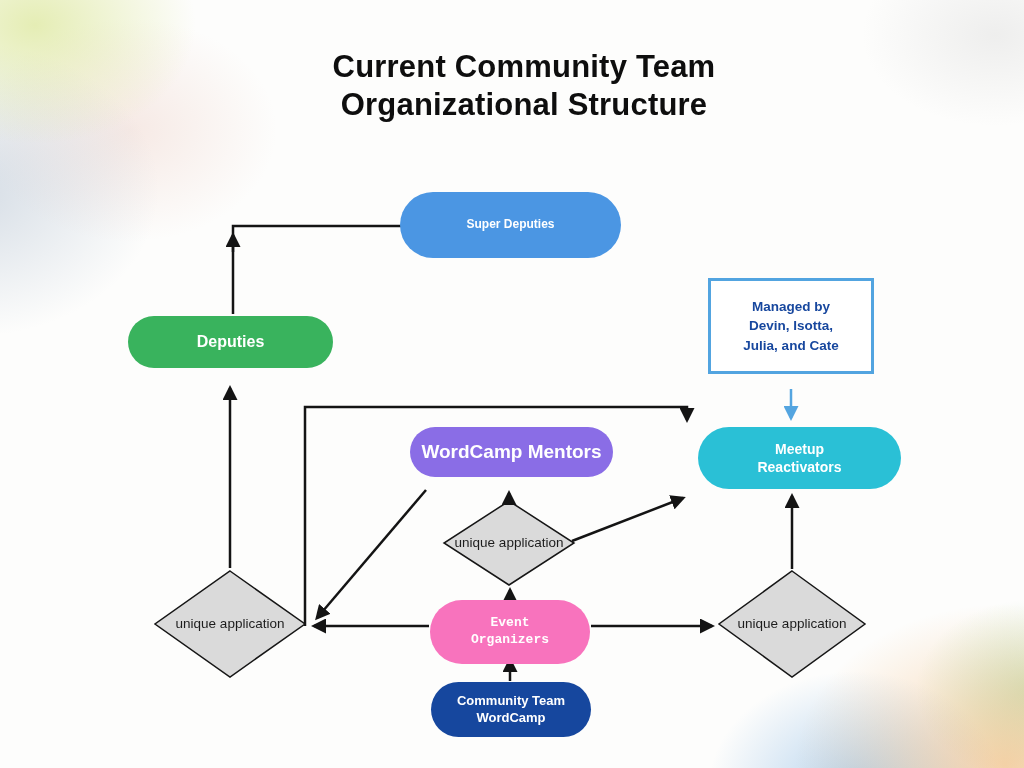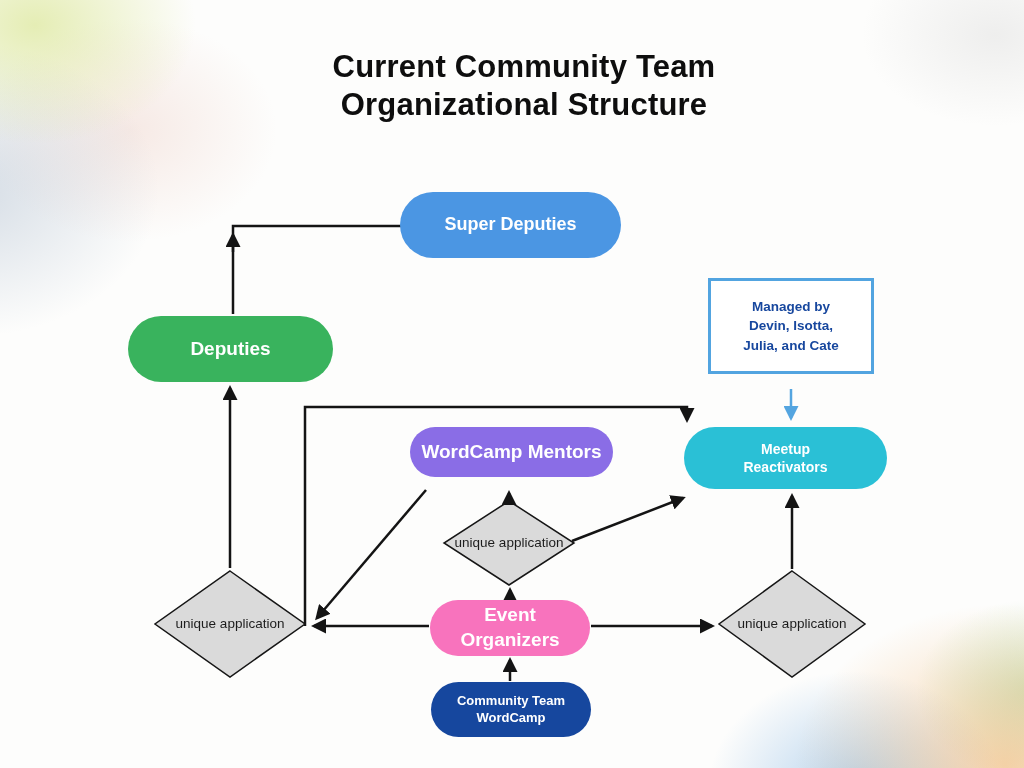--- a/index.html
+++ b/index.html
@@ -18,25 +18,25 @@
   }
   .title{
     position:absolute;top:48px;left:0;right:0;text-align:center;
     font-size:31px;font-weight:bold;color:#0e0e0e;line-height:1.22;letter-spacing:.2px;padding-left:24px;
   }
   .pill{
     position:absolute;display:flex;align-items:center;justify-content:center;
     text-align:center;color:#fff;font-weight:bold;border-radius:34px;line-height:1.3;
     box-sizing:border-box;
   }
-  .pill.super      {left:400px;top:192px;width:221px;height:66px;font-size:18px;background:#4b96e3;}
-  .pill.deputies   {left:128px;top:316px;width:205px;height:66px;font-size:19px;background:#39b35d;}
+  .pill.super      {left:400px;top:192px;width:221px;height:66px;font-size:12px;background:#4b96e3;}
+  .pill.deputies   {left:128px;top:316px;width:205px;height:52px;font-size:16px;background:#39b35d;}
   .pill.wordcamp   {left:410px;top:427px;width:203px;height:50px;font-size:19px;background:#8a6de6;}
-  .pill.meetup     {left:684px;top:427px;width:203px;height:62px;font-size:14px;background:#2ac0d6;padding:0 38px;}
-  .pill.eventorg   {left:430px;top:600px;width:160px;height:56px;font-size:19px;background:#f873bd;padding:0 38px;}
+  .pill.meetup     {left:698px;top:427px;width:203px;height:62px;font-size:14px;background:#2ac0d6;padding:0 38px;}
+  .pill.eventorg   {left:430px;top:600px;width:160px;height:64px;font-size:13px;background:#f873bd;padding:0 38px;font-family:Liberation Mono, monospace;}
   .pill.community  {left:431px;top:682px;width:160px;height:55px;font-size:13px;background:#16479e;padding:0 24px;}
   .annotation{
     position:absolute;left:708px;top:278px;width:166px;height:96px;box-sizing:border-box;
     background:#ffffff;border:3px solid #52a4e0;color:#17479e;font-weight:bold;font-size:13.5px;
     display:flex;flex-direction:column;justify-content:center;text-align:center;line-height:1.45;
   }
   .dlabel{
     position:absolute;transform:translate(-50%,-50%);text-align:center;
     font-size:13.5px;color:#1d1d1d;line-height:1.3;width:110px;
   }

